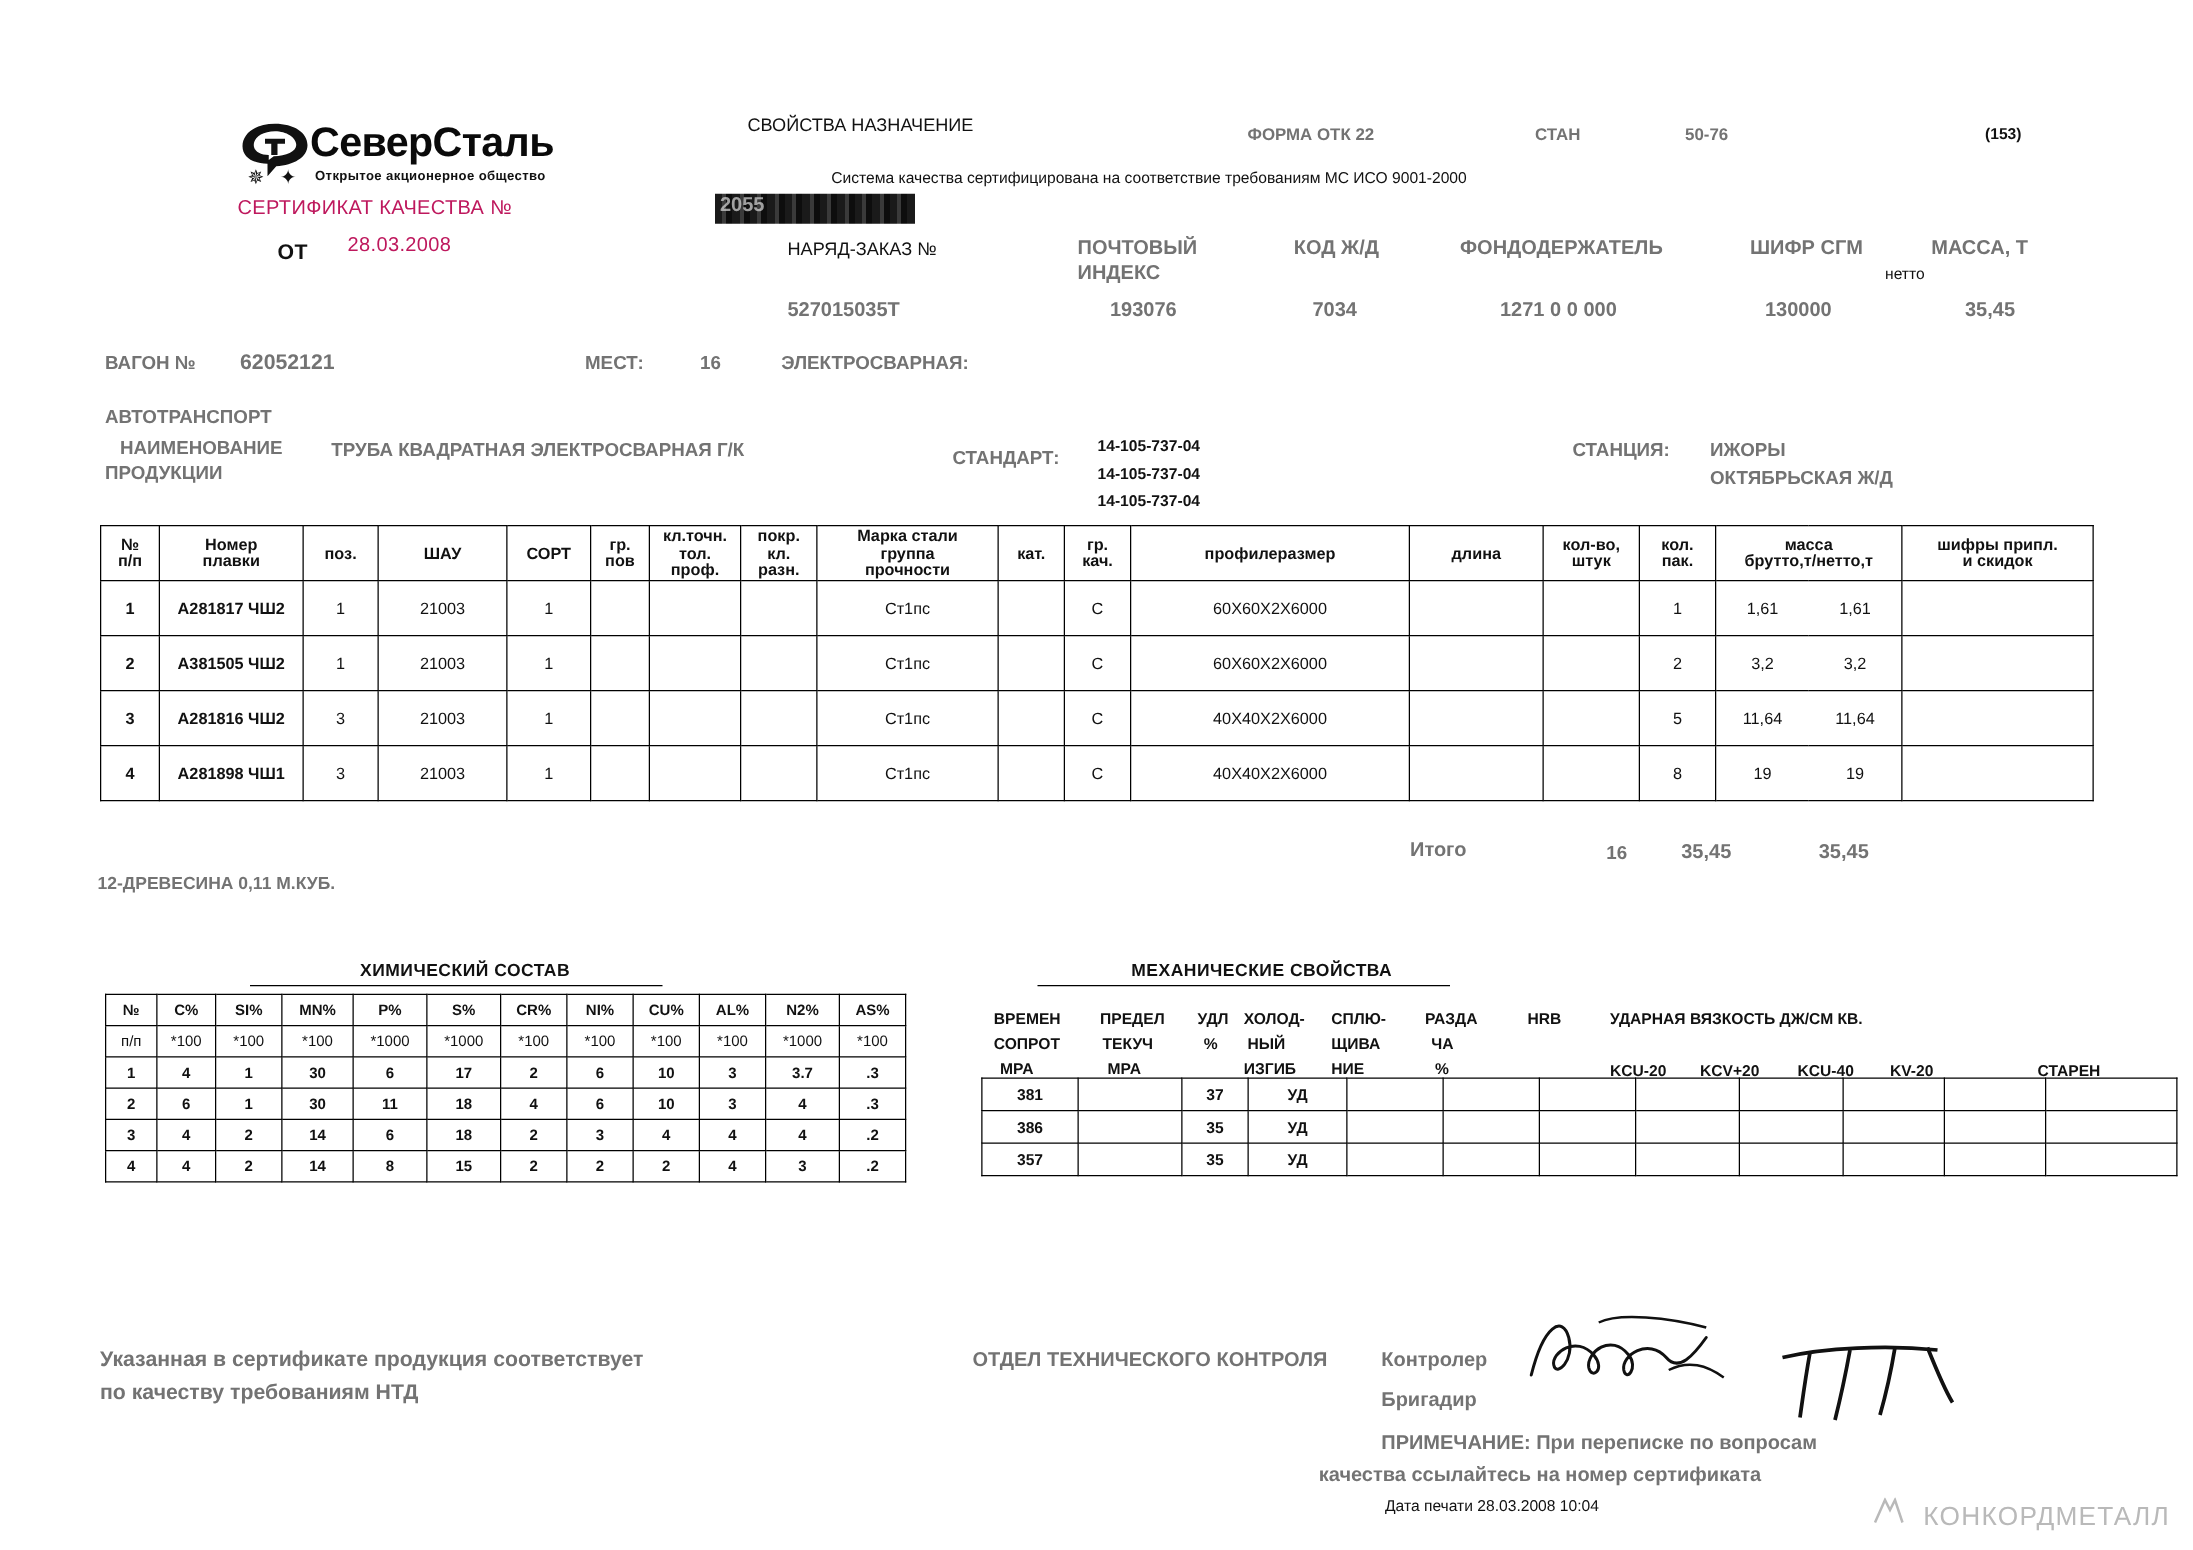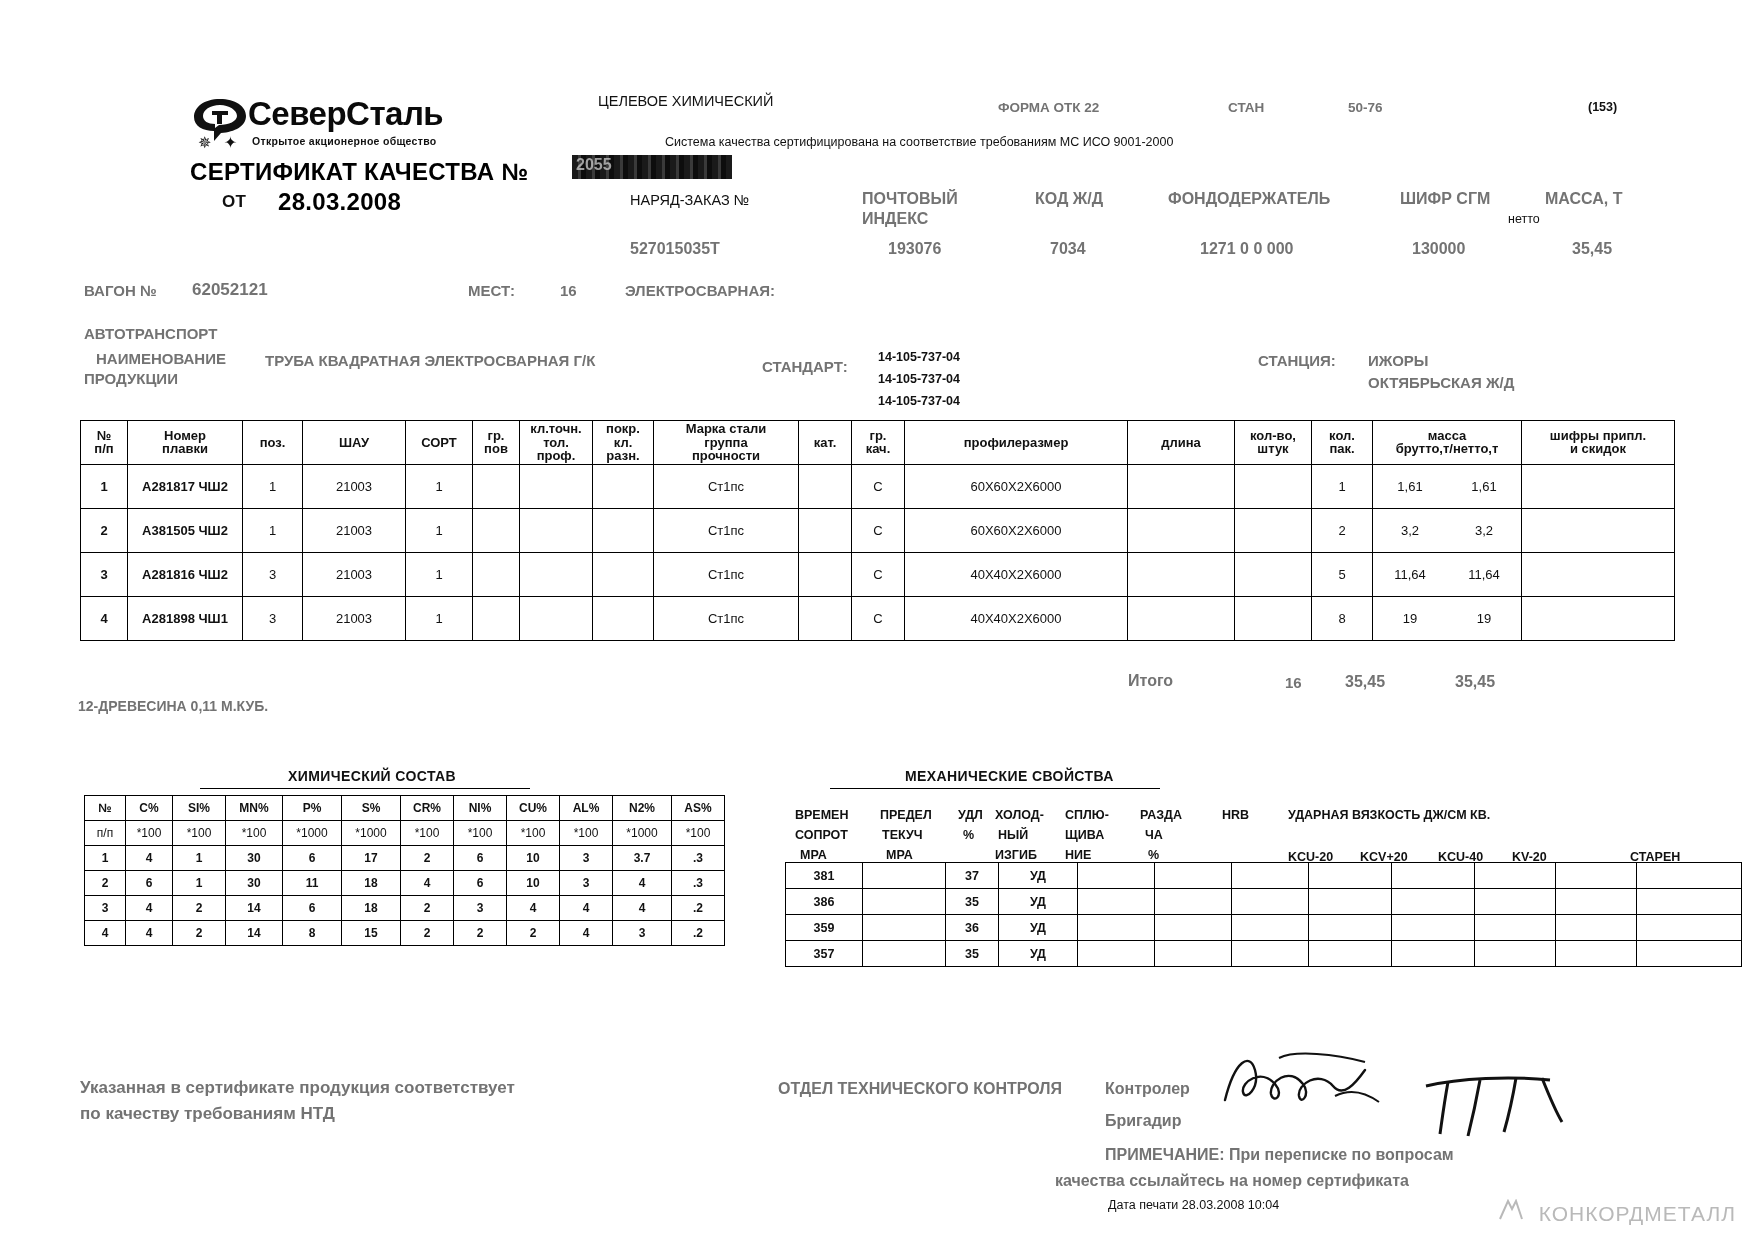--- a/index.html
+++ b/index.html
@@ -45,21 +45,21 @@
     position: absolute; left: 8px; top: 40px;
     font-size: 16px; line-height: 16px; letter-spacing: 4px;
   }
 
   
   .t     { font-size: 14.5px; color: #111; white-space: nowrap; }
   .t-b   { font-size: 14.5px; color: #737373; font-weight: bold; white-space: nowrap; }
   .t-sm  { font-size: 12.5px; color: #111; white-space: nowrap; }
   .t-smb { font-size: 12.5px; color: #111; font-weight: bold; white-space: nowrap; }
   .t-lg  { font-size: 17px; color: #111; font-weight: bold; white-space: nowrap; letter-spacing: 0.4px;}
-  .t-xl  { font-size: 24px; color: #000000; font-weight: bold; white-space: nowrap; letter-spacing: 0.3px;}
+  .t-xl  { font-size: 16px; color: #be185d; font-weight: normal; white-space: nowrap; letter-spacing: 0.3px;}
 
   .redact {
     position: absolute;
     background: repeating-linear-gradient(90deg,#1a1a1a 0 6px,#3a3a3a 6px 9px,#0d0d0d 9px 14px);
   }
   .redact .rtext {
     position: absolute; left: 4px; top: 1px;
     color: #cfcfcf; font-size: 16px; font-weight: bold;
     opacity: .75;
   }
@@ -119,21 +119,21 @@
     <svg class="logo-mark" viewBox="0 0 60 48">
       <path d="M30 2 C14 2 4 10 4 20 C4 29 13 34 24 34 L24 44 L31 36 C45 35 56 29 56 19 C56 9 45 2 30 2 Z" fill="#111"></path>
       <path d="M30 8 C20 8 13 13 13 19 C13 24 18 27 25 27 L25 31 L29 28 C39 28 47 24 47 19 C47 13 39 8 30 8 Z" fill="#fff"></path>
       <path d="M22 14 h16 v4 h-6 v9 h-5 v-9 h-5 z" fill="#111"></path>
     </svg>
     <div class="logo-text">СеверСталь</div>
     <div class="logo-star">✵ ✦</div>
     <div class="logo-sub">Открытое акционерное общество</div>
   </div>
 
-  <div class="abs t" style="left:598px; top:93px;">ЦЕЛЕВОЕ ХИМИЧЕСКИЙ</div>
+  <div class="abs t" style="left:598px; top:93px;">СВОЙСТВА НАЗНАЧЕНИЕ</div>
   <div class="abs t-b" style="left:998px; top:100px; font-size:13.5px;">ФОРМА ОТК 22</div>
   <div class="abs t-b" style="left:1228px; top:100px; font-size:13.5px;">СТАН</div>
   <div class="abs t-b" style="left:1348px; top:100px; font-size:13.5px;">50-76</div>
   <div class="abs t-smb" style="left:1588px; top:100px;">(153)</div>
 
   <div class="abs t-sm" style="left:665px; top:135px;">Система качества сертифицирована на соответствие требованиям МС ИСО 9001-2000</div>
 
   <div class="abs t-xl" style="left:190px; top:158px;">СЕРТИФИКАТ КАЧЕСТВА №</div>
   <div class="redact" style="left:572px; top:155px; width:160px; height:24px;">
     <span class="rtext">2055</span>
@@ -483,34 +483,20 @@
         <td></td>
         <td></td>
         <td></td>
         <td></td>
         <td></td>
         <td></td>
         <td></td>
         <td></td>
       </tr>
       <tr>
-        <td>359</td>
-        <td></td>
-        <td>36</td>
-        <td>УД</td>
-        <td></td>
-        <td></td>
-        <td></td>
-        <td></td>
-        <td></td>
-        <td></td>
-        <td></td>
-        <td></td>
-      </tr>
-      <tr>
         <td>357</td>
         <td></td>
         <td>35</td>
         <td>УД</td>
         <td></td>
         <td></td>
         <td></td>
         <td></td>
         <td></td>
         <td></td>

